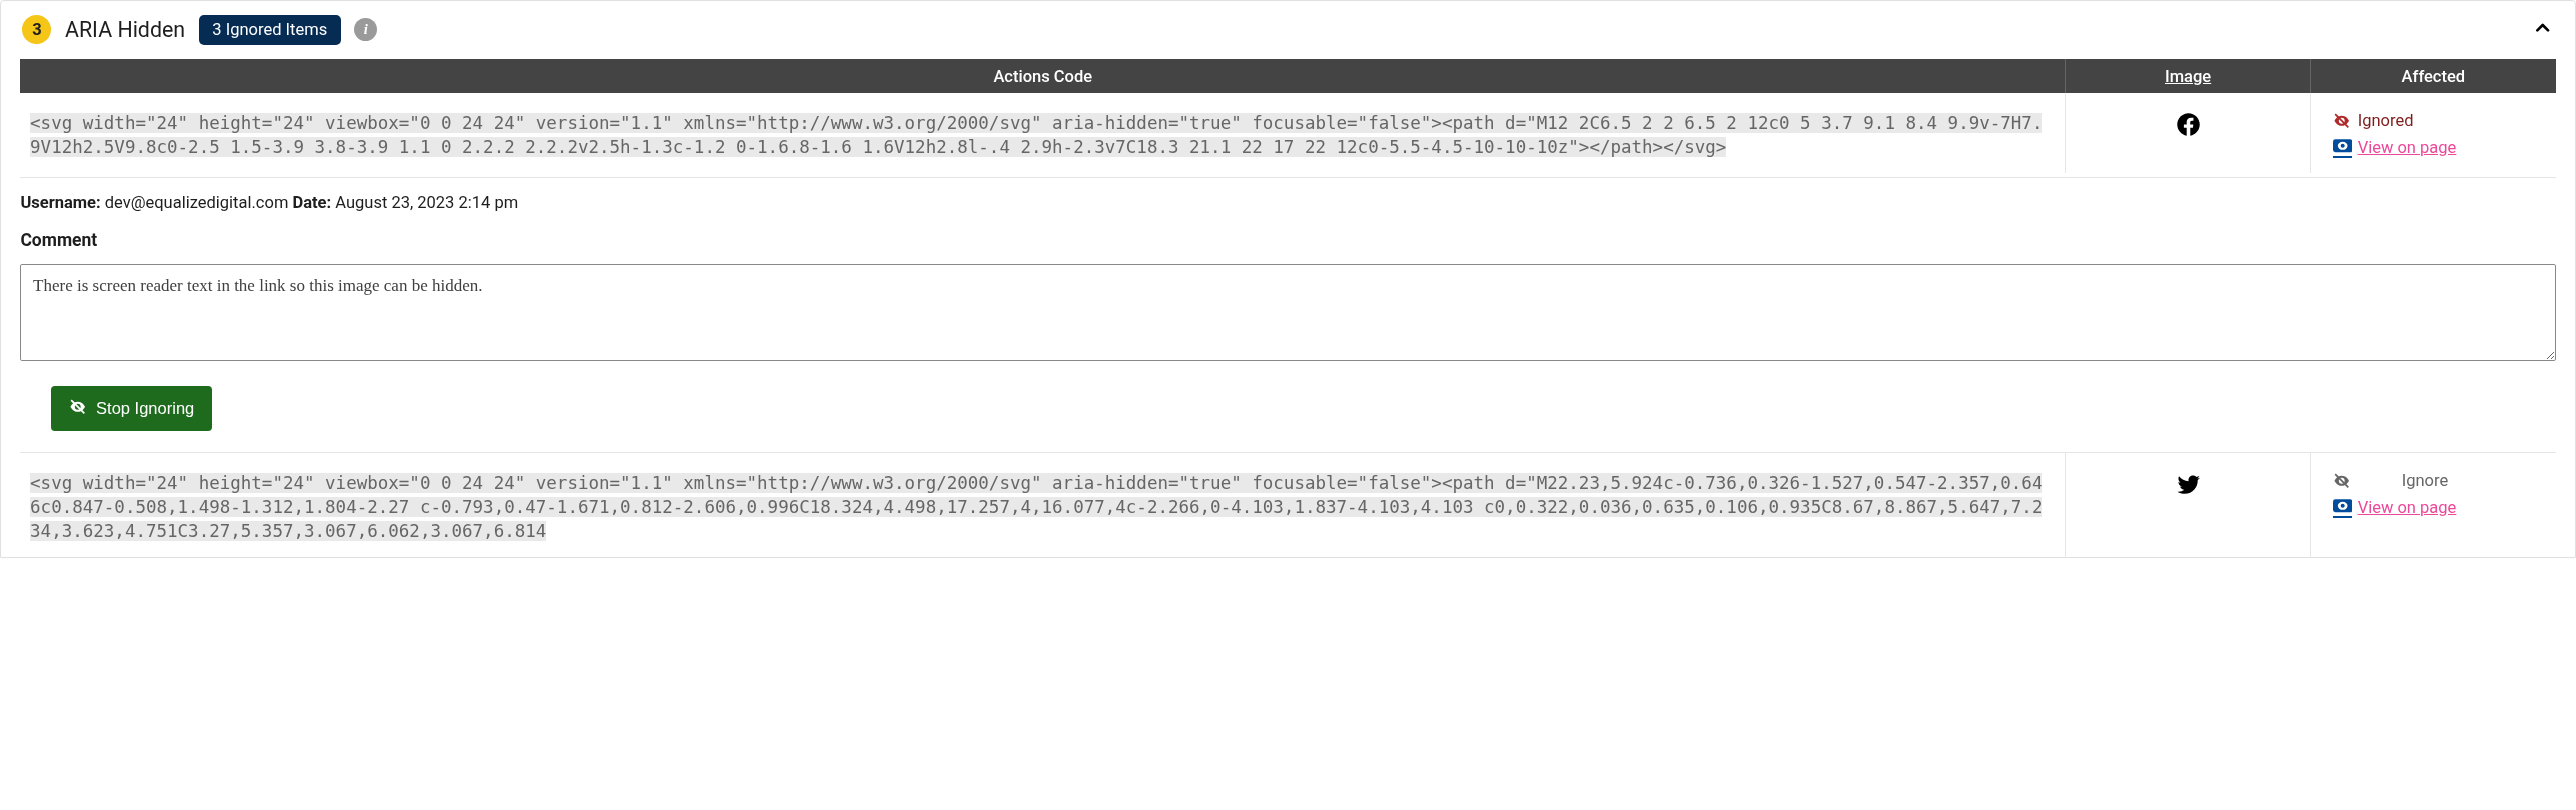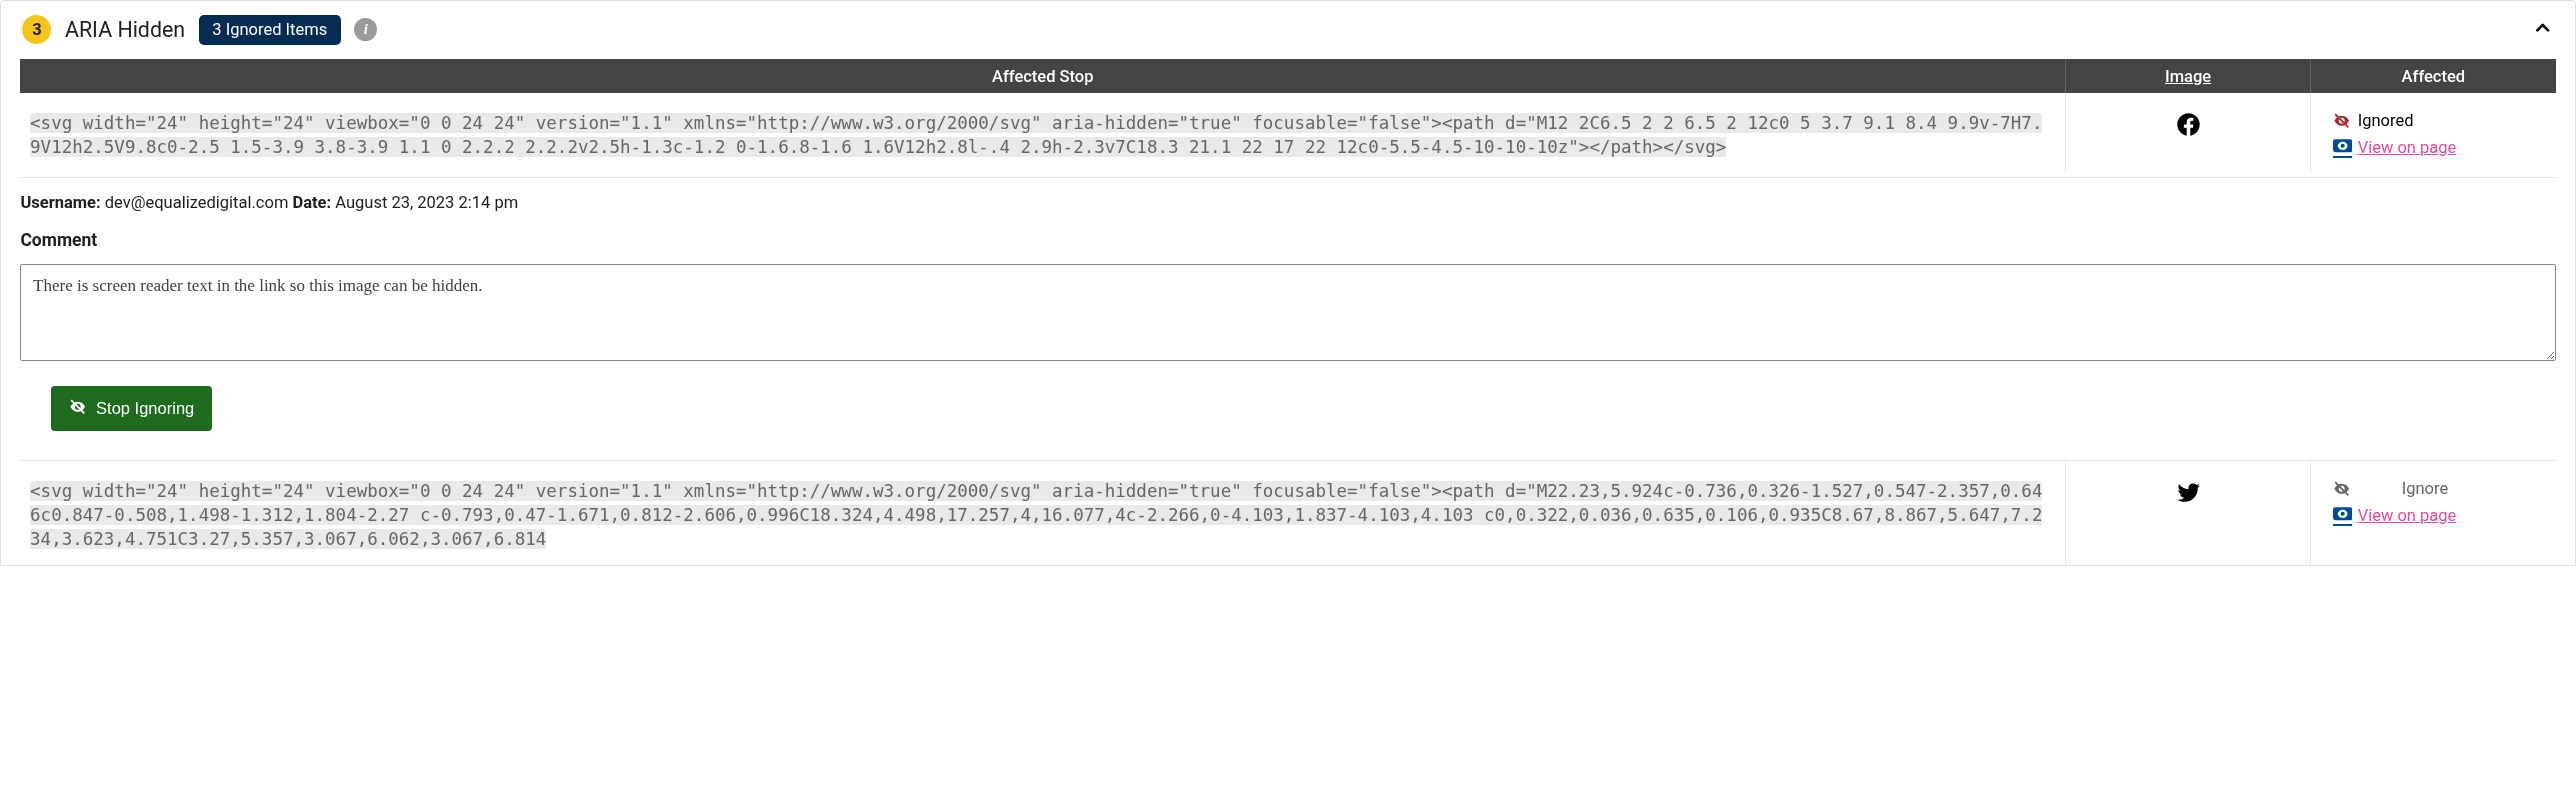--- a/index.html
+++ b/index.html
@@ -22,21 +22,21 @@
     .table td { padding: 11.7px 9.7px 0 9.7px; vertical-align: top; border-left: 1px solid #e5e5e5; }
     .table td:first-child { border-left: none; }
     .table tr.row-top td { padding-top: 17.5px; }
     .code-block { font-family: ui-monospace, SFMono-Regular, Menlo, Consolas, monospace; font-size: 17.5px; line-height: 1.38; background: #e9e9e9; color: #666; padding: 0; word-break: break-all; white-space: pre-wrap; display: inline; }
     .code-wrap { padding: 0 3.9px 13.6px 0; }
     .img-cell { text-align: center; }
     .social-svg { width: 27px; height: 27px; fill: #000; }
     .actions-cell { padding-left: 21.4px !important; }
     .action-row { display: flex; align-items: center; gap: 5.8px; margin-bottom: 5.8px; }
     .action-icon { width: 19.4px; height: 19.4px; display: inline-flex; align-items: center; justify-content: center; }
-    .ignored-label { color: #000000; font-size: 16.5px; }
+    .ignored-label { color: #7f1d1d; font-size: 16.5px; }
     .ignore-label { color: #666; font-size: 16.5px; margin-left: 44px; }
     .view-link { color: #ec4899; text-decoration: underline; font-size: 16.5px; }
     .icon-underline { border-bottom: 2.9px solid #004b9b; padding-bottom: 1px; display: inline-flex; }
     .expanded-section { padding: 15.6px 0 21.4px 0; border-top: 1px solid #e5e5e5; margin-top: 3.9px; }
     .meta-line { font-size: 16.5px; margin-bottom: 17.5px; }
     .meta-label { font-weight: 700; }
     .comment-label { font-weight: 700; font-size: 17.5px; margin-bottom: 14px; display: block; }
     .comment-textarea { width: 100%; min-height: 97px; border: 1px solid #888; border-radius: 1.9px; padding: 9.7px 11.7px; font-size: 17px; color: #404040; font-family: Liberation Serif, serif; resize: both; line-height: 1.4; }
     .stop-btn { margin-top: 21.4px; background: #1e6b1e; color: #fff; border: none; border-radius: 3.9px; padding: 11.7px 17.5px; font-size: 16.5px; font-weight: 500; display: inline-flex; align-items: center; gap: 9.7px; cursor: pointer; margin-left: 31px; }
     .stop-btn svg { width: 17.5px; height: 17.5px; }
@@ -58,21 +58,21 @@
       <svg width="21.4" height="21.4" viewBox="0 0 24 24" fill="none" stroke="#000" stroke-width="3" stroke-linecap="round" stroke-linejoin="round">
           <polyline points="18 15 12 9 6 15"></polyline>
         </svg>
     </div>
   </div>
 
   <div class="table-container">
     <table class="table">
       <thead>
         <tr>
-          <th class="col-code">Affected Stop</th>
+          <th class="col-code">Actions Code</th>
           <th class="col-image">Image</th>
           <th class="col-actions">Affected</th>
         </tr>
       </thead>
       <tbody>
 
         <tr class="row-top">
           <td>
             <div class="code-wrap"><span class="code-block">&lt;svg width="24" height="24" viewbox="0 0 24 24" version="1.1" xmlns="http://www.w3.org/2000/svg" aria-hidden="true" focusable="false"&gt;&lt;path d="M12 2C6.5 2 2 6.5 2 12c0 5 3.7 9.1 8.4 9.9v-7H7.9V12h2.5V9.8c0-2.5 1.5-3.9 3.8-3.9 1.1 0 2.2.2 2.2.2v2.5h-1.3c-1.2 0-1.6.8-1.6 1.6V12h2.8l-.4 2.9h-2.3v7C18.3 21.1 22 17 22 12c0-5.5-4.5-10-10-10z"&gt;&lt;/path&gt;&lt;/svg&gt;</span></div>
           </td>
@@ -102,21 +102,21 @@
                       <circle cx="12" cy="8" r="2.5" fill="#004b9b"></circle>
                     </svg>
                 </span>
               </span>
               <a href="#" class="view-link">View on page</a>
             </div>
           </td>
         </tr>
 
         <tr>
-          <td colspan="3" style="border-left:none; padding:0 0 8px 0;">
+          <td colspan="3" style="border-left:none; padding:0 0 0 0;">
             <div class="expanded-section">
               <div class="meta-line">
                 <span class="meta-label">Username:</span>
                 <span>dev@equalizedigital.com</span>
                 <span class="meta-label">Date:</span>
                 <span>August 23, 2023 2:14 pm</span>
               </div>
               <label class="comment-label">Comment</label>
               <textarea class="comment-textarea" style="">There is screen reader text in the link so this image can be hidden.</textarea>
               <button class="stop-btn">

